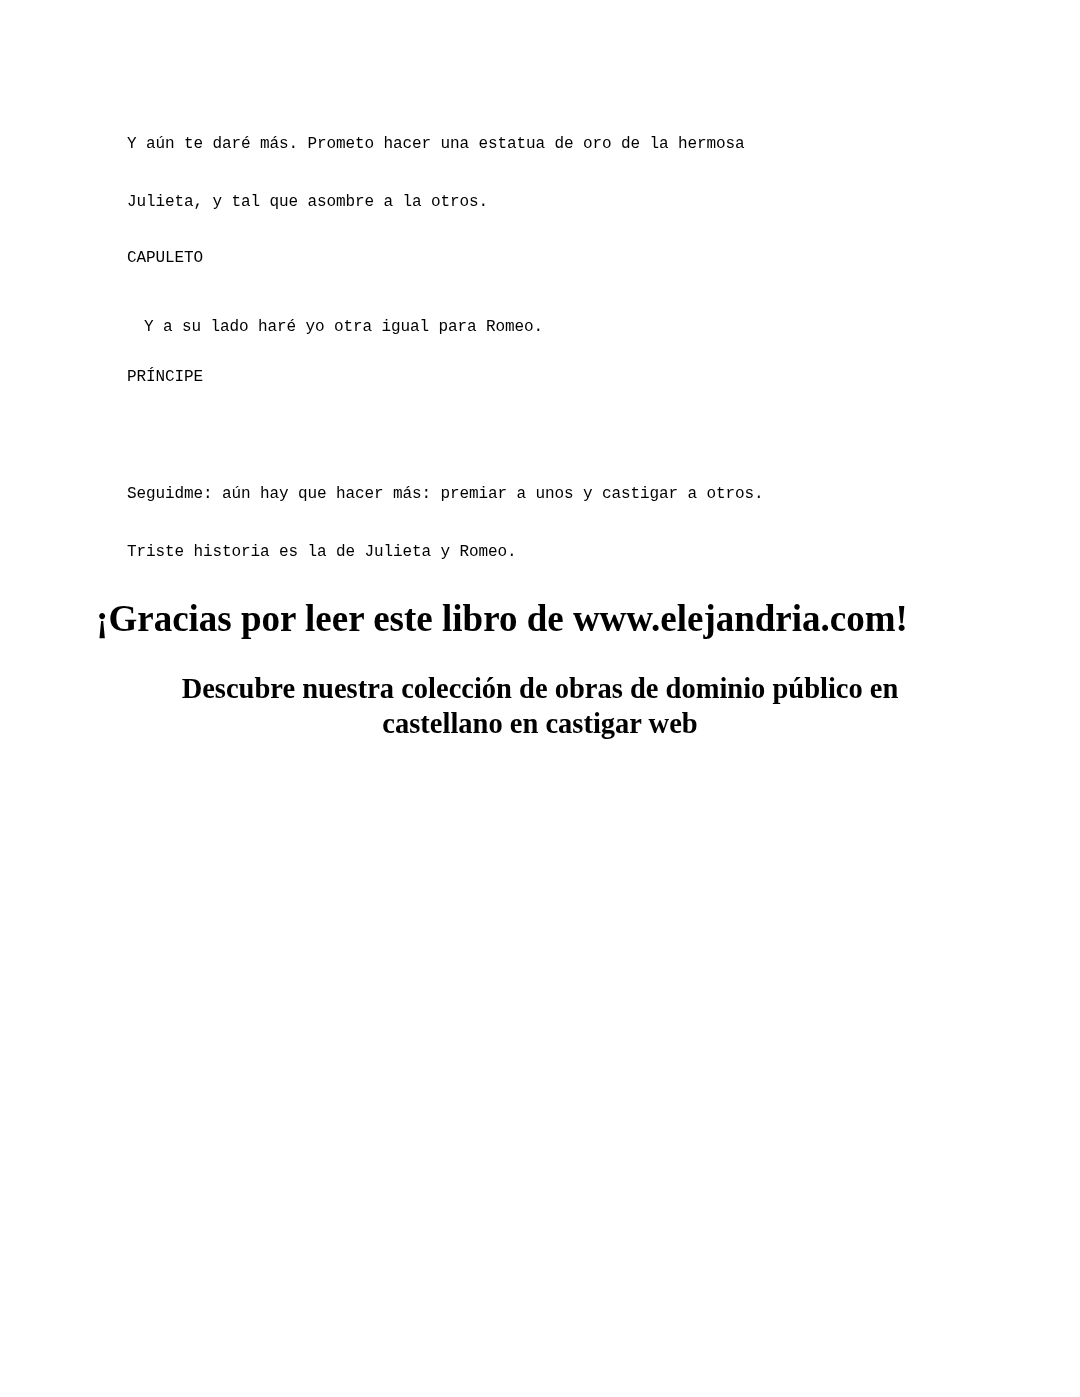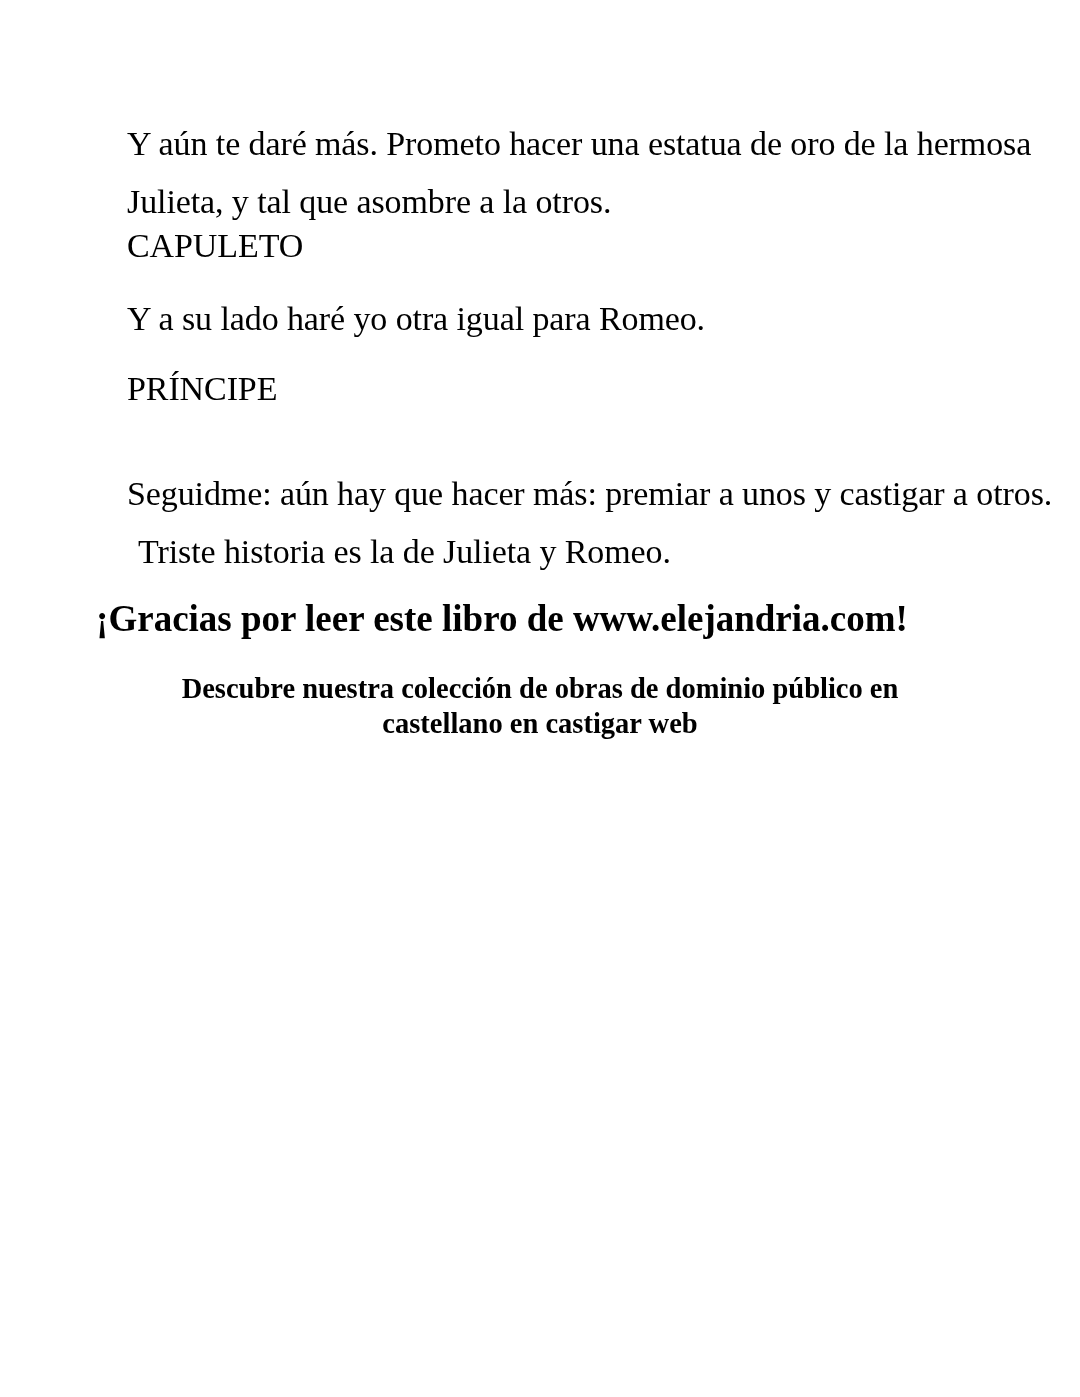--- a/index.html
+++ b/index.html
@@ -18,24 +18,25 @@
     .page {
       position: absolute;
       left: 0;
       top: 0;
       width: 1080px;
       height: 1397px;
     }
     .para {
       position: absolute;
       left: 127px;
-      font-size: 34px;
+      font-size: 16px;
       line-height: 30px;
       white-space: nowrap;
       letter-spacing: -0.1px;
+      font-family: Liberation Mono, monospace;
     }
     .h1 {
       position: absolute;
       left: 0;
       width: 1004px;
       text-align: center;
       font-weight: bold;
       font-size: 37px;
       line-height: 44px;
       white-space: nowrap;
@@ -49,23 +50,23 @@
       font-size: 28.5px;
       line-height: 35px;
     }
   </style>
 </head>
 <body>
 
 <div class="page">
   <div class="para" style="top:129px;">Y aún te daré más. Prometo hacer una estatua de oro de la hermosa</div>
   <div class="para" style="top:187px;">Julieta, y tal que asombre a la otros.</div>
-  <div class="para" style="top:231px;">CAPULETO</div>
-  <div class="para" style="top:304px;">Y a su lado haré yo otra igual para Romeo.</div>
-  <div class="para" style="top:374px;">PRÍNCIPE</div>
+  <div class="para" style="top:243px;">CAPULETO</div>
+  <div class="para" style="top:312px;margin-left:17px;">Y a su lado haré yo otra igual para Romeo.</div>
+  <div class="para" style="top:362px;">PRÍNCIPE</div>
   <div class="para" style="top:479px;">Seguidme: aún hay que hacer más: premiar a unos y castigar a otros.</div>
-  <div class="para" style="top:537px;margin-left:11px;">Triste historia es la de Julieta y Romeo.</div>
+  <div class="para" style="top:537px;">Triste historia es la de Julieta y Romeo.</div>
 
   <div class="h1" style="top:597px;">¡Gracias por leer este libro de www.elejandria.com!</div>
 
   <div class="h2" style="top:671px;">Descubre nuestra colección de obras de dominio público en</div>
   <div class="h2" style="top:706px;">castellano en castigar web</div>
 </div>
 
 </body></html>

